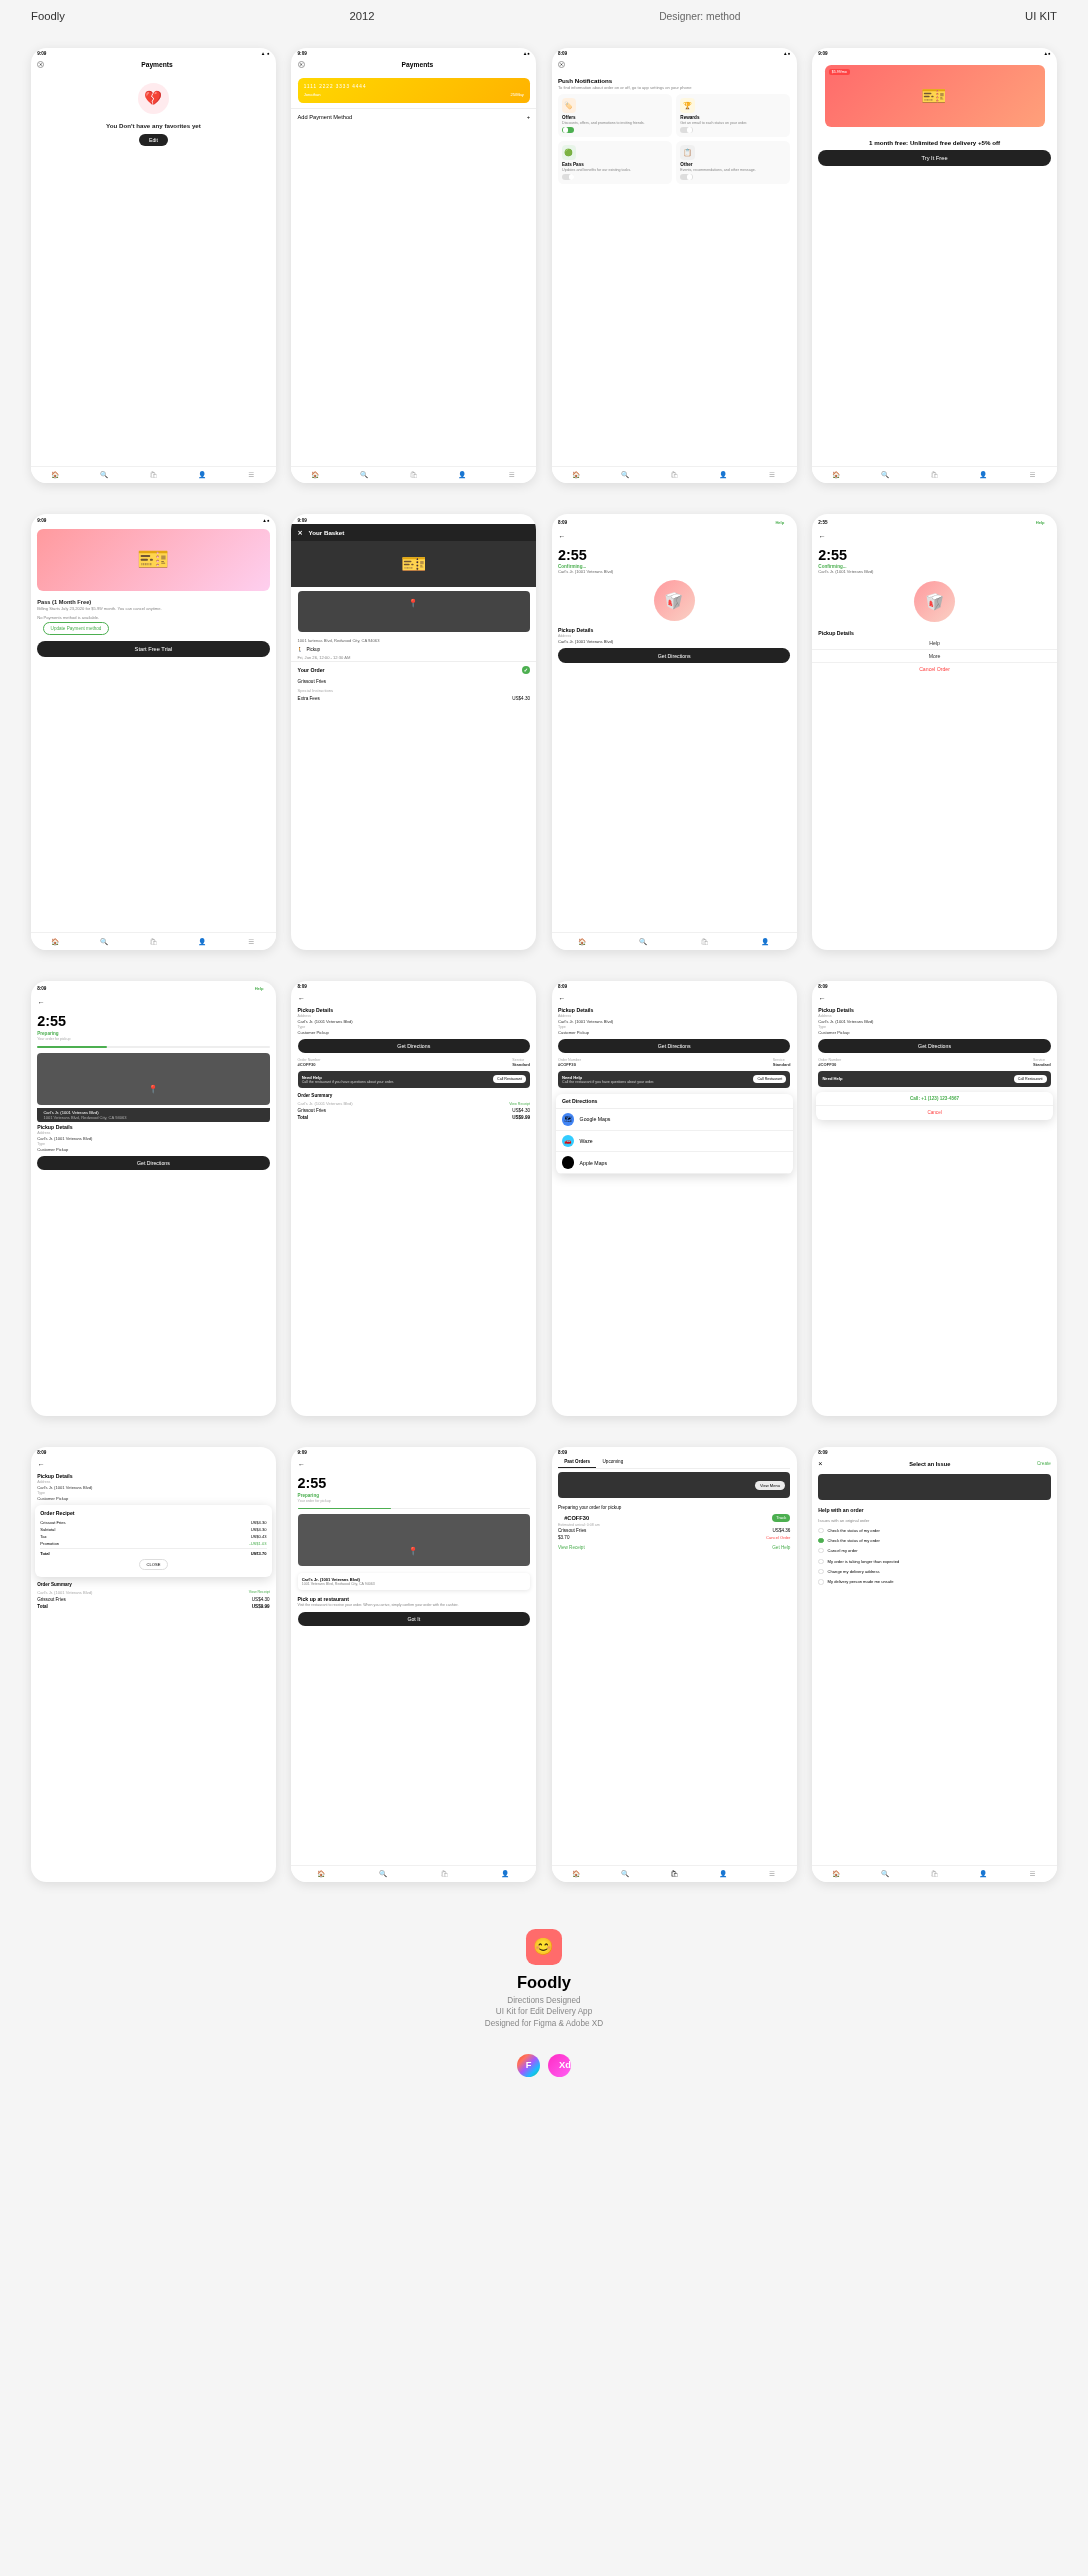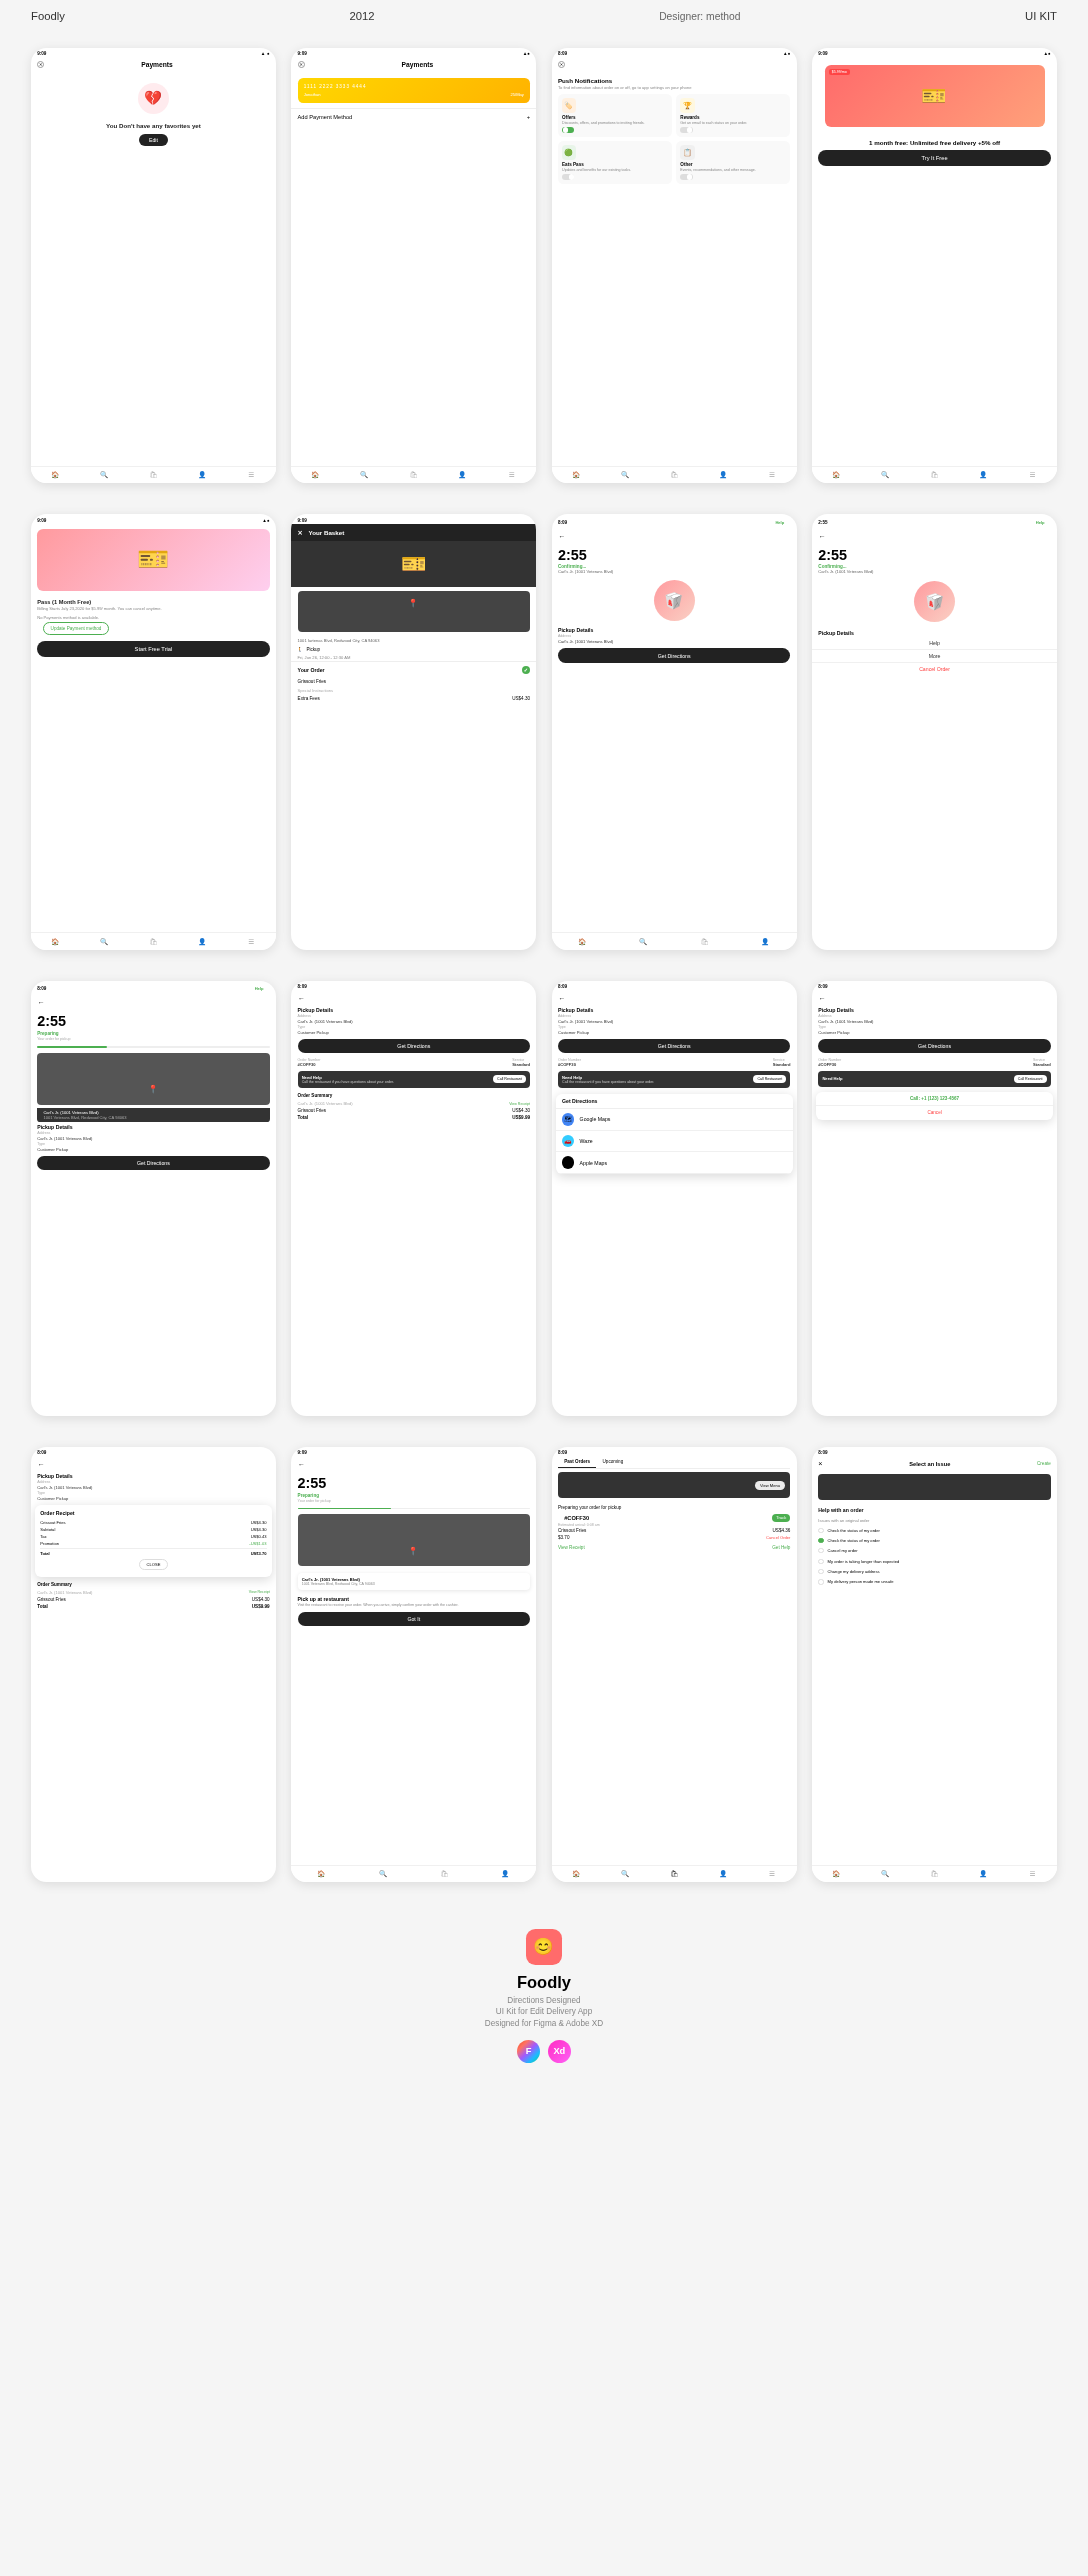--- a/index.html
+++ b/index.html
@@ -476,35 +476,35 @@
     }
     .footer-tagline {
       font-size: 8.2px;
       color: #888;
       margin-bottom: 2.6px;
       text-align: center;
     }
     .footer-designed {
       font-size: 8.2px;
       color: #888;
-      margin-bottom: 12px;
+      margin-bottom: 26px;
     }
     .footer-badges {
       display: flex; gap: 7.7px;
     }
     .badge {
       width: 23px; height: 23px;
       border-radius: 50%;
       display: flex; align-items: center; justify-content: center;
       font-size: 9.3px;
       font-weight: 700;
       color: #fff;
     }
     .badge-figma { background: linear-gradient(135deg, #f24e1e, #ff7262, #a259ff, #1abcfe, #0acf83); }
-    .badge-xd { background: linear-gradient(135deg, #ff2bc2, #ff61f6); }
+    .badge-xd { background: linear-gradient(135deg, #ff2bc2, #ff61f6); justify-content: flex-end; }
 
     .order-number {
       font-size: 5.7px;
       font-weight: 700;
       padding: 1px 6.2px;
     }
 
     .item-row {
       display: flex;
       justify-content: space-between;

